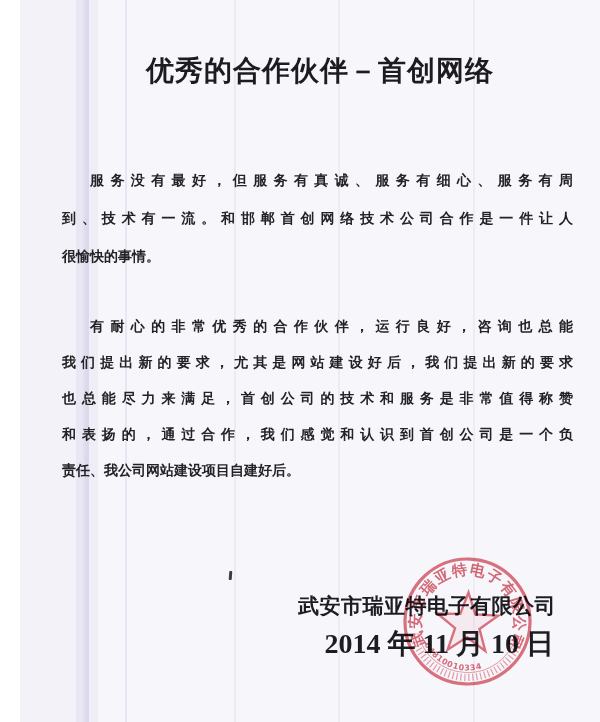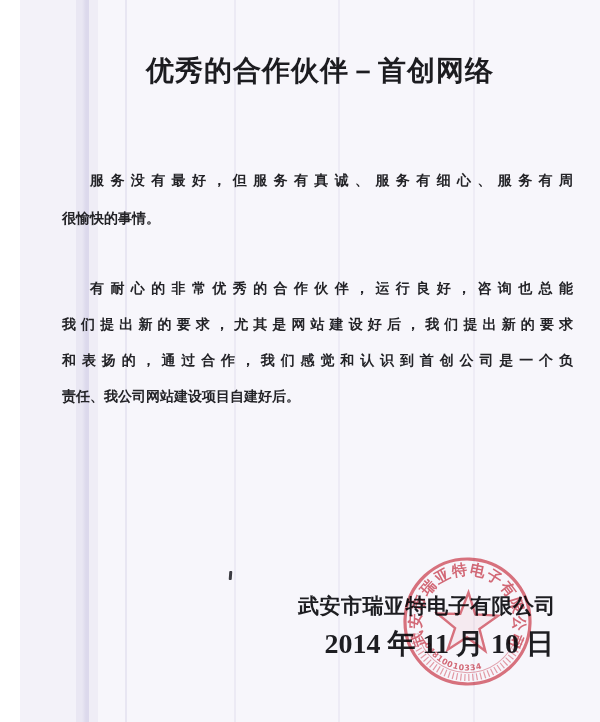--- a/index.html
+++ b/index.html
@@ -111,25 +111,27 @@
 </head>
 <body>
 
 <div class="page">
 
   <h1 class="title">优秀的合作伙伴－首创网络</h1>
 
   <div class="body-text">
     <div class="para para-1">
       <div class="line first">服务没有最好，但服务有真诚、服务有细心、服务有周</div>
+      <div class="line">到、技术有一流。和邯郸首创网络技术公司合作是一件让人</div>
       <div class="line last">很愉快的事情。</div>
     </div>
     <div class="para para-2">
       <div class="line first">有耐心的非常优秀的合作伙伴，运行良好，咨询也总能</div>
       <div class="line">我们提出新的要求，尤其是网站建设好后，我们提出新的要求</div>
+      <div class="line">也总能尽力来满足，首创公司的技术和服务是非常值得称赞</div>
       <div class="line">和表扬的，通过合作，我们感觉和认识到首创公司是一个负</div>
       <div class="line last">责任、我公司网站建设项目自建好后。</div>
     </div>
   </div>
 
   <div class="signature">
     <div class="company">武安市瑞亚特电子有限公司</div>
     <div class="date">2014 年 11 月 10 日</div>
   </div>
 

